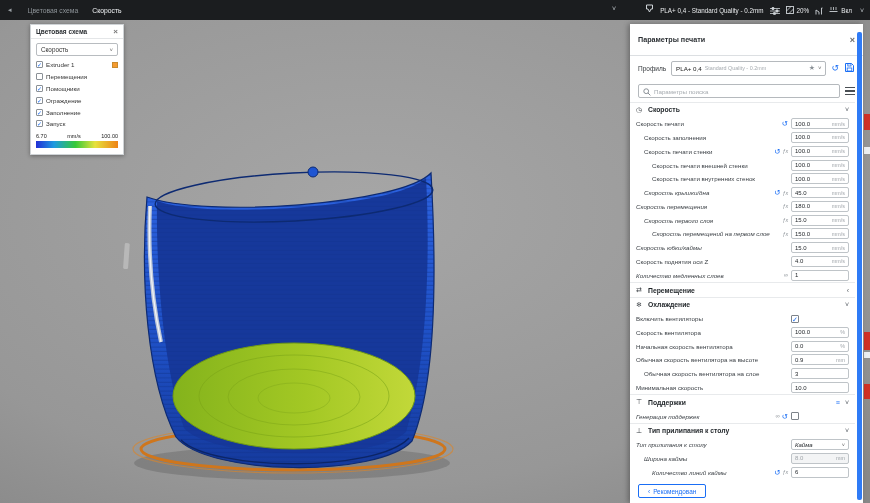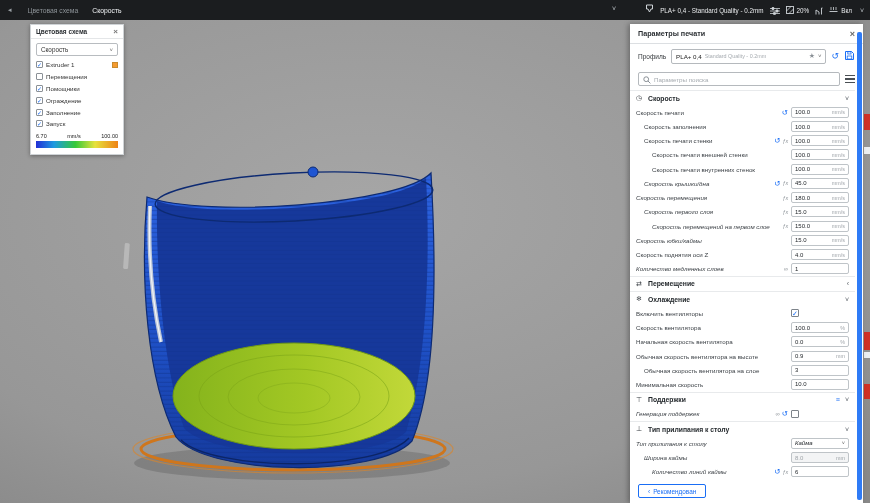--- a/index.html
+++ b/index.html
@@ -27,21 +27,21 @@
   .lselc{margin-left:auto;color:#666;font-size:6px}
   .lrow{display:flex;align-items:center;padding:2.4px 5px;gap:3px}
   .lcb{flex:0 0 auto;width:7px;height:7px;border:1px solid #8a9096;border-radius:1px;font-size:6px;line-height:6px;color:#1a6ef5;text-align:center;background:#fff}
   .llab{font-size:6.2px;white-space:nowrap}
   .lsw{width:6px;height:6px;margin-left:auto;border:1px solid #c88a2d}
   .lscale{display:flex;justify-content:space-between;padding:3px 5px 1px;font-size:5.5px;color:#222}
   .lgrad{margin:1px 5px 6px;height:7px;background:linear-gradient(90deg,#2230d6 0%,#1f9ae0 22%,#35c93a 48%,#e6e23c 72%,#ee8317 100%)}
 
   
   .panel{position:absolute;left:630px;top:24px;width:233px;bottom:0;background:#fff;box-shadow:-2px 0 5px rgba(0,0,0,.3);z-index:20;display:flex;flex-direction:column}
-  .phead{display:flex;align-items:center;height:20px;padding:0 8px;border-bottom:1px solid #dcdfe2;font-weight:bold;font-size:7.2px;color:#2b2f33;flex:0 0 auto}
+  .phead{display:flex;align-items:center;height:32px;padding:0 8px;border-bottom:1px solid #dcdfe2;font-weight:bold;font-size:7.2px;color:#2b2f33;flex:0 0 auto}
   .pclose{margin-left:auto;color:#666;font-size:9px}
   .prow{display:flex;align-items:center;height:24px;padding:0 8px;gap:5px;flex:0 0 auto}
   .plab{font-size:6.5px;color:#33373b}
   .pdrop{flex:1;display:flex;align-items:center;border:1px solid #b5b9bd;border-radius:2px;height:15px;padding:0 4px;gap:3px;min-width:0}
   .pname{font-size:6.2px;color:#222;white-space:nowrap}
   .pdetail{font-size:5.4px;color:#a6abb0;white-space:nowrap;overflow:hidden;text-overflow:ellipsis;flex:1}
   .pstar{color:#8a9096;font-size:7px}
   .pdchev{color:#666;font-size:6px}
   .preset{color:#1a6ef5;font-size:9px;line-height:9px}
   .searchrow{display:flex;align-items:center;height:22px;padding:0 8px;gap:5px;flex:0 0 auto}

